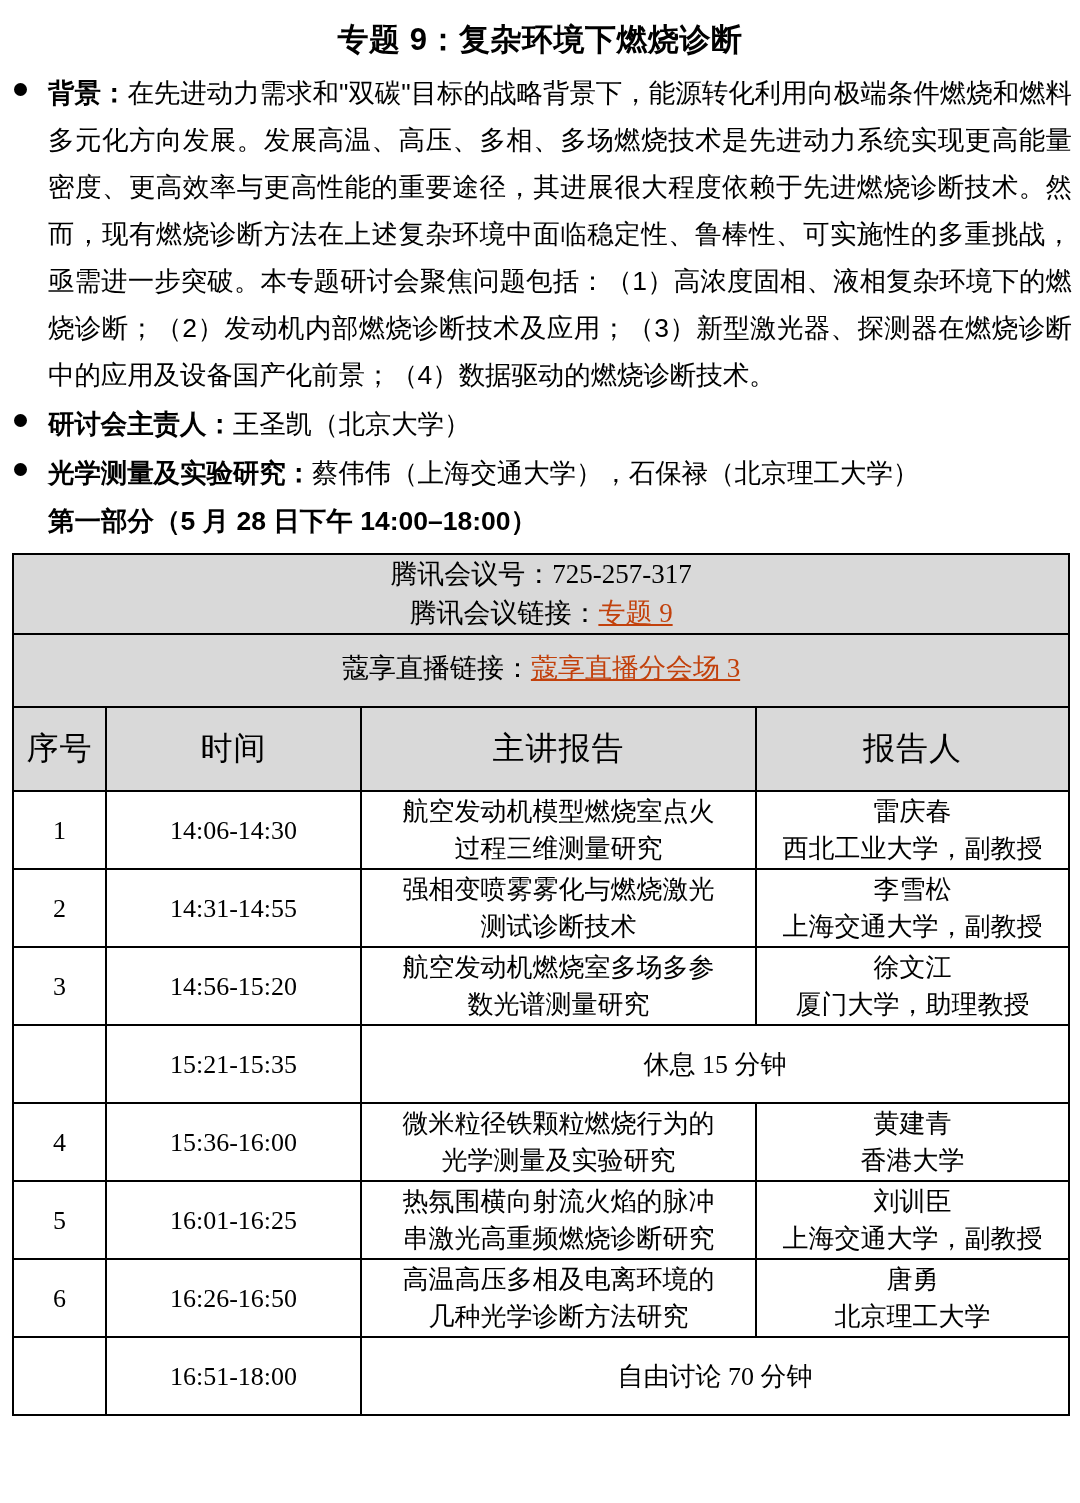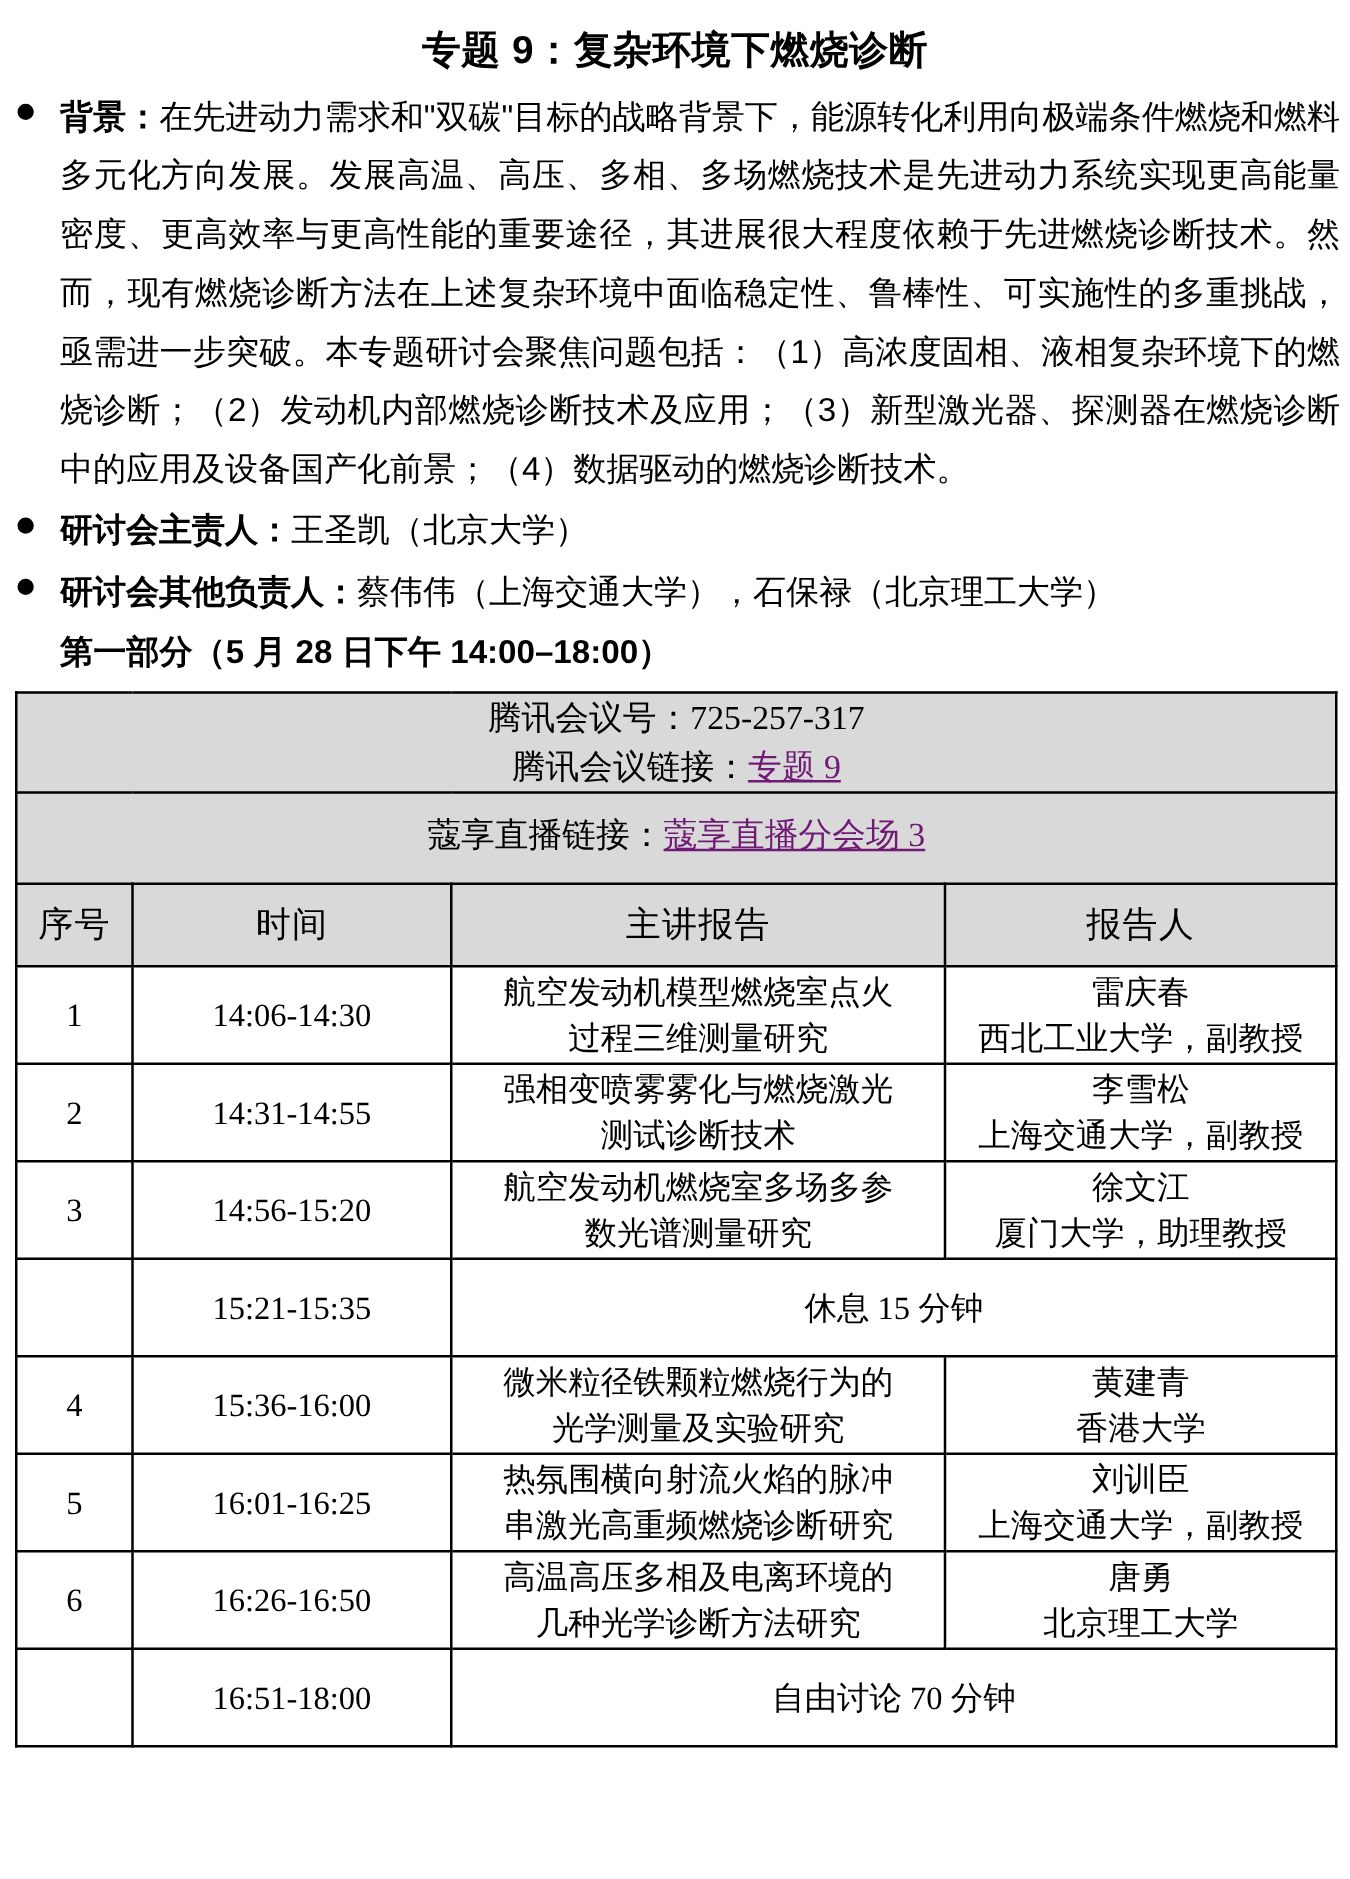--- a/index.html
+++ b/index.html
@@ -98,30 +98,30 @@
     font-size: 27px;
     line-height: 39px;
     padding: 7px 4px 9px 4px;
     margin-top: 17px;
   }
   .meet-cell.second {
     padding: 14px 4px 18px 4px;
     text-align: center;
   }
   .meet-cell a {
-    color: #701a75;
+    color: #c2410c;
     text-decoration: underline;
   }
   .col-head {
     background: #d9d9d9;
     text-align: center;
     font-family: "Liberation Sans", "DejaVu Sans", sans-serif;
-    font-size: 28px;
+    font-size: 32px;
     font-weight: normal;
-    height: 66px;
+    height: 84px;
     letter-spacing: 1px;
   }
   .cell {
     text-align: center;
     font-family: "Liberation Serif", "DejaVu Serif", serif;
     font-size: 26px;
     line-height: 37px;
     padding: 6px 4px 8px 4px;
   }
   .cell.idx { font-size: 26px; }
@@ -154,21 +154,21 @@
       <div class="btext"><span class="lead">背景：</span><span>在先进动力需求和"双碳"目标的战略背景下，能源转化利用向极端条件燃烧和燃料多元化方向发展。发展高温、高压、多相、多场燃烧技术是先进动力系统实现更高能量密度、更高效率与更高性能的重要途径，其进展很大程度依赖于先进燃烧诊断技术。然而，现有燃烧诊断方法在上述复杂环境中面临稳定性、鲁棒性、可实施性的多重挑战，亟需进一步突破。本专题研讨会聚焦问题包括：（1）高浓度固相、液相复杂环境下的燃烧诊断；（2）发动机内部燃烧诊断技术及应用；（3）新型激光器、探测器在燃烧诊断中的应用及设备国产化前景；（4）数据驱动的燃烧诊断技术。</span></div>
     </div>
 
     <div class="bullet-row">
       <span class="bullet-dot"></span>
       <div class="btext blk"><span class="lead">研讨会主责人：</span><span>王圣凯（北京大学）</span></div>
     </div>
 
     <div class="bullet-row">
       <span class="bullet-dot"></span>
-      <div class="btext blk"><span class="lead">研讨会其他负责人：</span><span>蔡伟伟（上海交通大学），石保禄（北京理工大学）</span></div>
+      <div class="btext blk"><span class="lead">光学测量及实验研究：</span><span>蔡伟伟（上海交通大学），石保禄（北京理工大学）</span></div>
     </div>
 
 
     <div class="sub-line">第一部分（5 月 28 日下午 14:00–18:00）</div>
   </div>
 
   <table class="sched-table">
     <colgroup>
       <col class="c1">
         <col class="c2">

